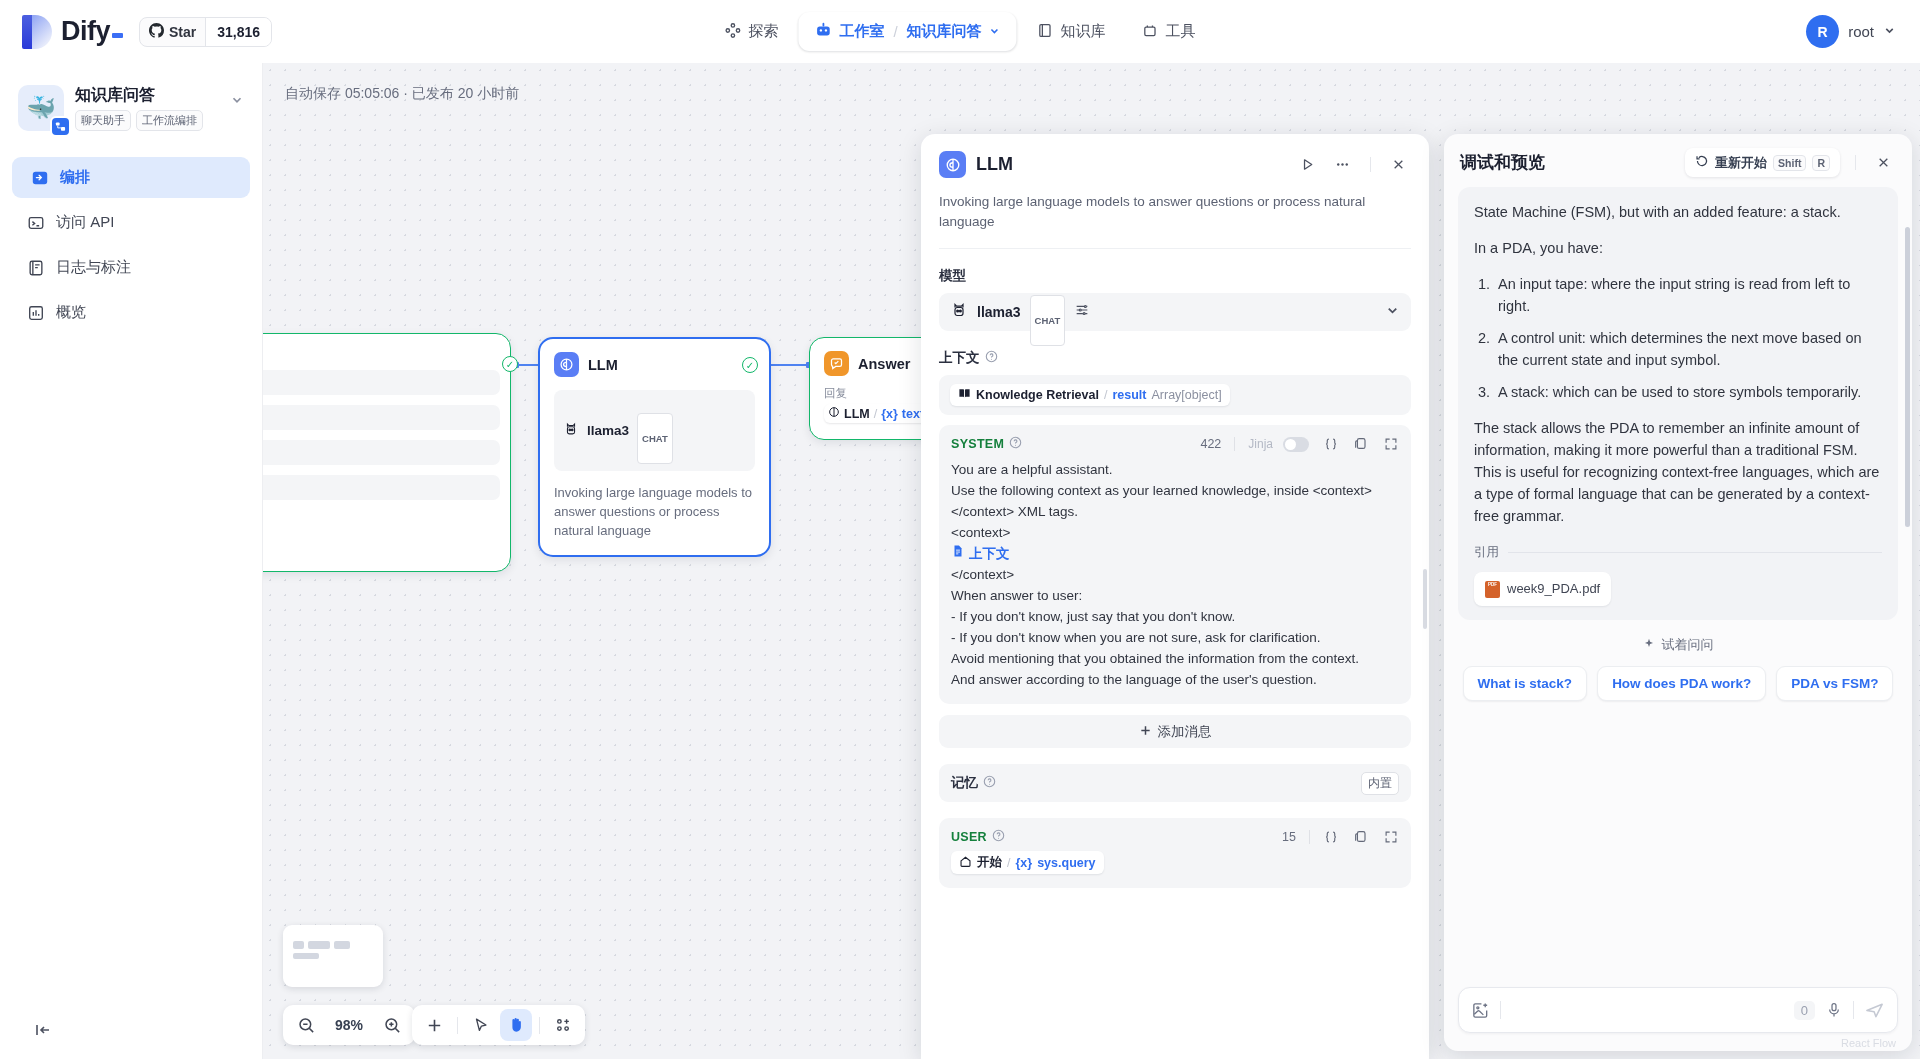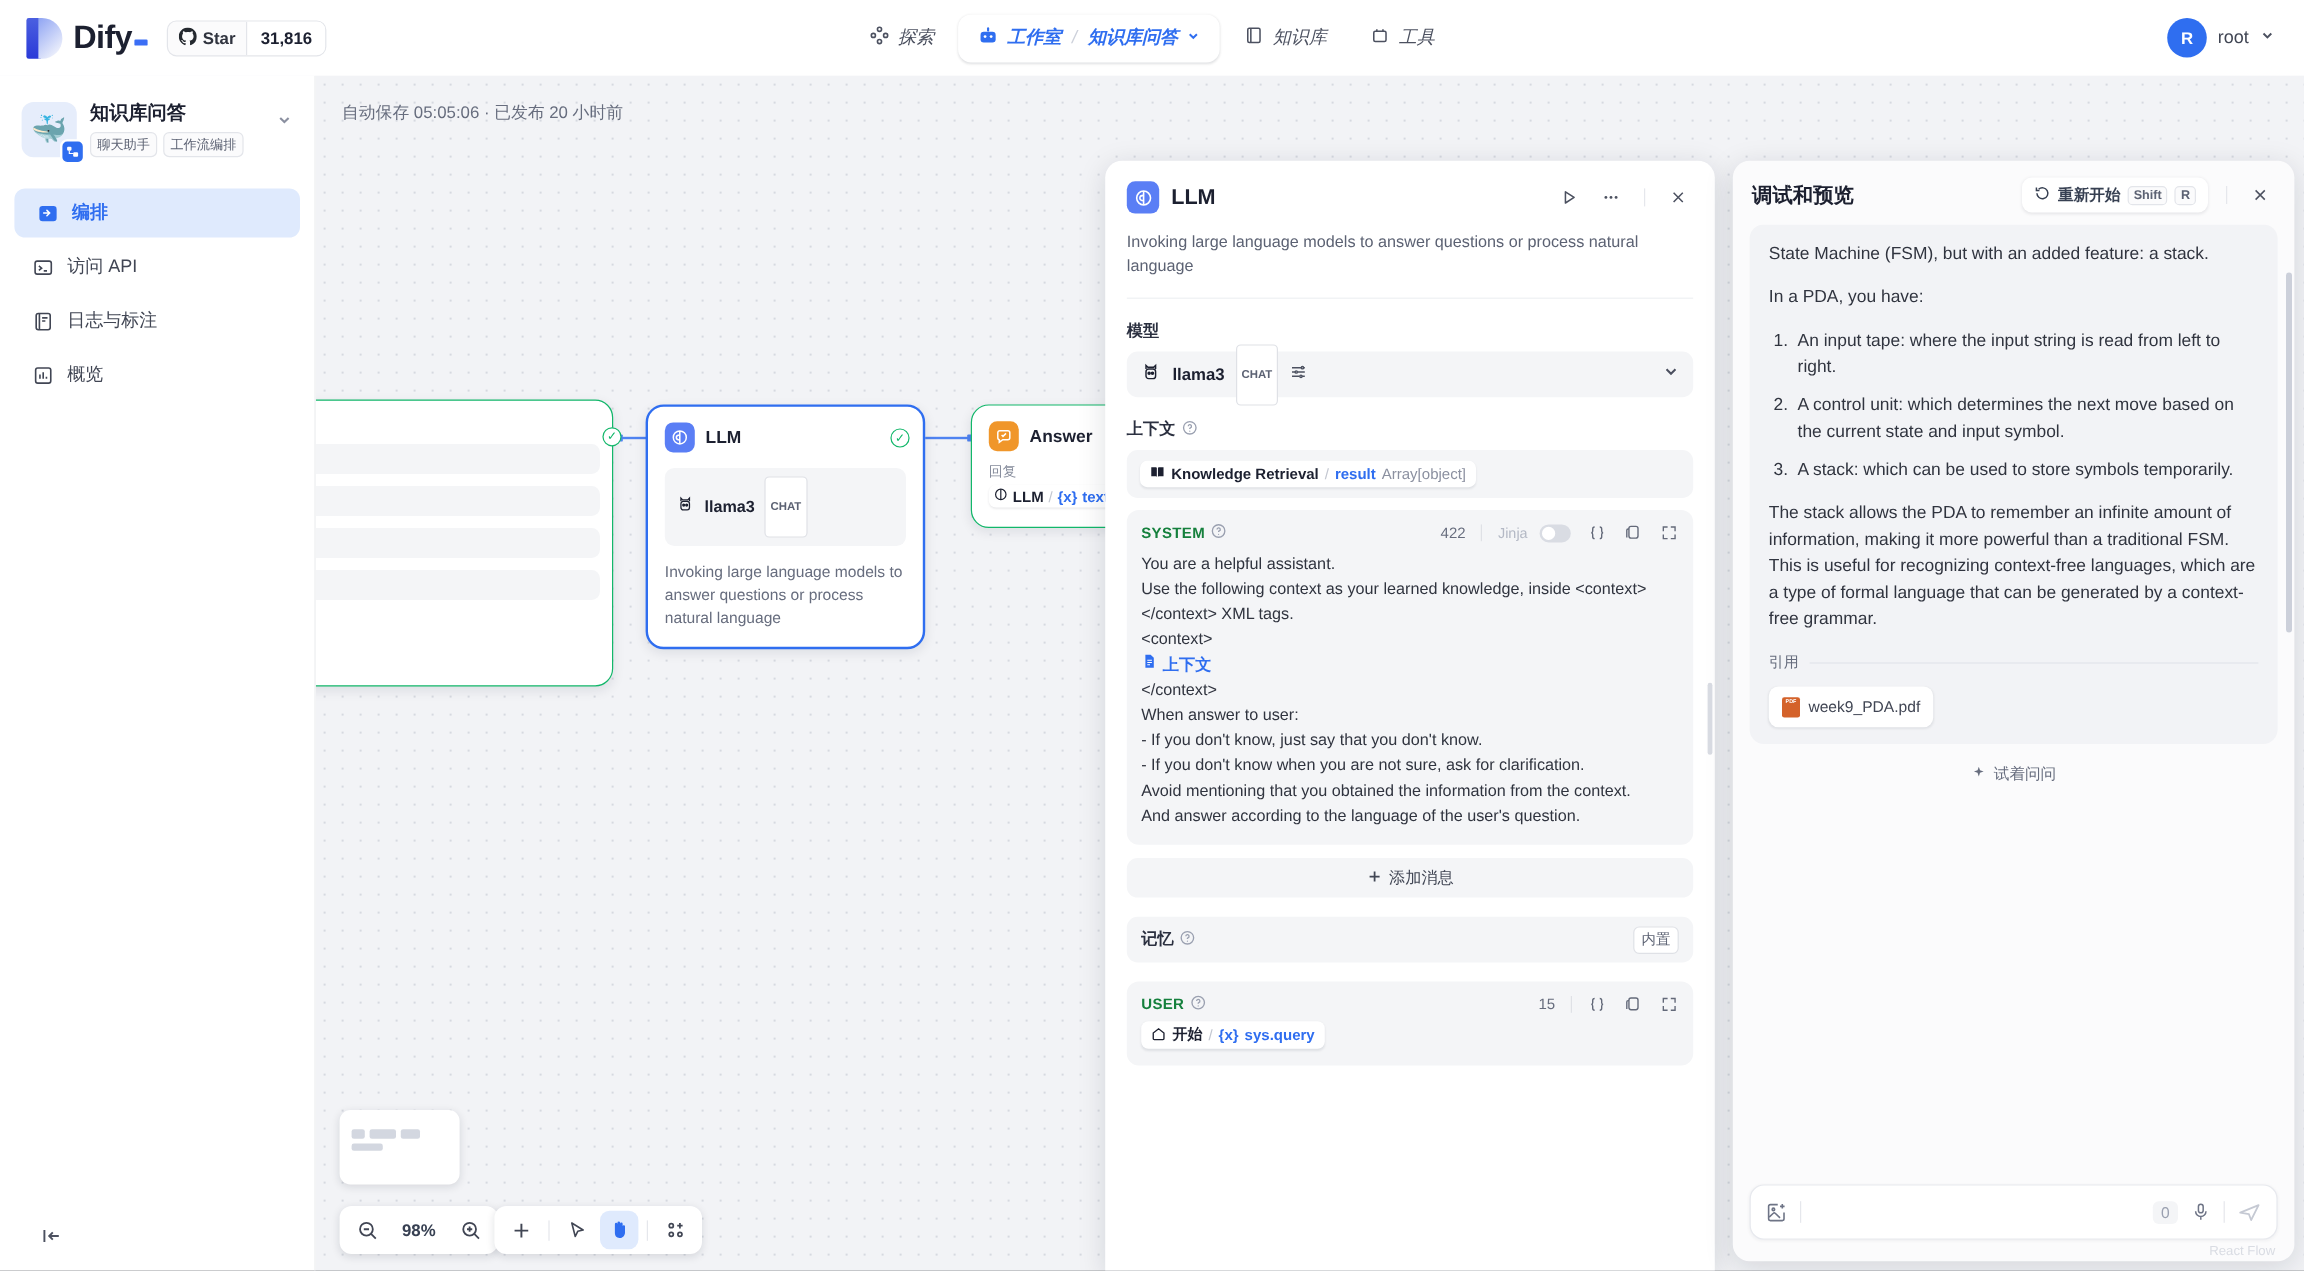--- a/index.html
+++ b/index.html
@@ -58,21 +58,20 @@
 
   .nav-center {
     position: absolute; left: 50%; transform: translateX(-50%);
     display: flex; align-items: center; gap: 4px;
   }
   .nav-item {
     display: flex; align-items: center; gap: 7px;
     padding: 9px 16px; border-radius: 11px;
     font-size: 15px; color: #4c5160; font-weight: 500;
     white-space: nowrap;
-    font-style: italic;
   }
   .nav-item.active {
     background: #ffffff; color: #2f6ef0; font-weight: 700;
     box-shadow: 0 1px 2px rgba(16,24,40,.08), 0 1px 3px rgba(16,24,40,.06);
   }
   .nav-sep { color: #ccd0da; font-weight: 400; margin: 0 2px; }
 
   .user-area {
     position: absolute; right: 24px; display: flex; align-items: center; gap: 9px;
   }
@@ -198,20 +197,21 @@
   .node-title { font-size: 14.5px; font-weight: 700; color: #1c2030; }
   .node-model {
     margin-top: 13px; background: #f4f5f7; border-radius: 8px;
     padding: 7px 9px; display: flex; align-items: center; gap: 8px;
   }
   .model-name { font-size: 13.5px; font-weight: 700; color: #1c2030; }
   .chat-chip {
     font-size: 9.5px; font-weight: 600; color: #5c6273;
     border: 1px solid #dfe1e6; border-radius: 4px; padding: 19px 4px;
     background: #fff;
+    margin-top: 16px;
   }
   .node-desc {
     margin-top: 12px; font-size: 13px; color: #676d7e; line-height: 19px;
   }
   .ans-label { font-size: 11.5px; color: #858b9b; margin-top: 10px; }
   .ans-var {
     display: inline-flex; align-items: center; gap: 4px; margin-top: 3px;
     background: #fff; border-radius: 6px; padding: 2px 6px 2px 4px;
     box-shadow: 0 1px 2px rgba(16,24,40,.1); font-size: 12.5px;
   }
@@ -1003,20 +1003,25 @@
       </div>
 
       <div class="try-head">
         <span>
           <svg width="12" height="12" viewBox="0 0 14 14" fill="#676d7e">
               <path d="M7 1l1.2 3.5L11.7 5.7 8.2 7 7 10.5 5.8 7 2.3 5.7 5.8 4.5z"></path>
             </svg>
         </span>
         <span>试着问问</span>
       </div>
+      <div class="sugg-wrap">
+        <div class="sugg">What is stack?</div>
+        <div class="sugg">How does PDA work?</div>
+        <div class="sugg">PDA vs FSM?</div>
+      </div>
 
       <div class="debug-scroll" style="top:40px;"></div>
     </div>
 
     <div class="chat-input-wrap">
       <div class="chat-input">
         <span class="ci-icon">
           <svg width="19" height="19" viewBox="0 0 20 20" fill="none" stroke="#6e7486" stroke-width="1.4">
               <path d="M16.5 10v5.5a1.5 1.5 0 0 1-1.5 1.5H4.5A1.5 1.5 0 0 1 3 15.5v-11A1.5 1.5 0 0 1 4.5 3H11"></path>
               <path d="m3.5 14 3.6-3.4a1.2 1.2 0 0 1 1.7 0l4.2 4"></path>

